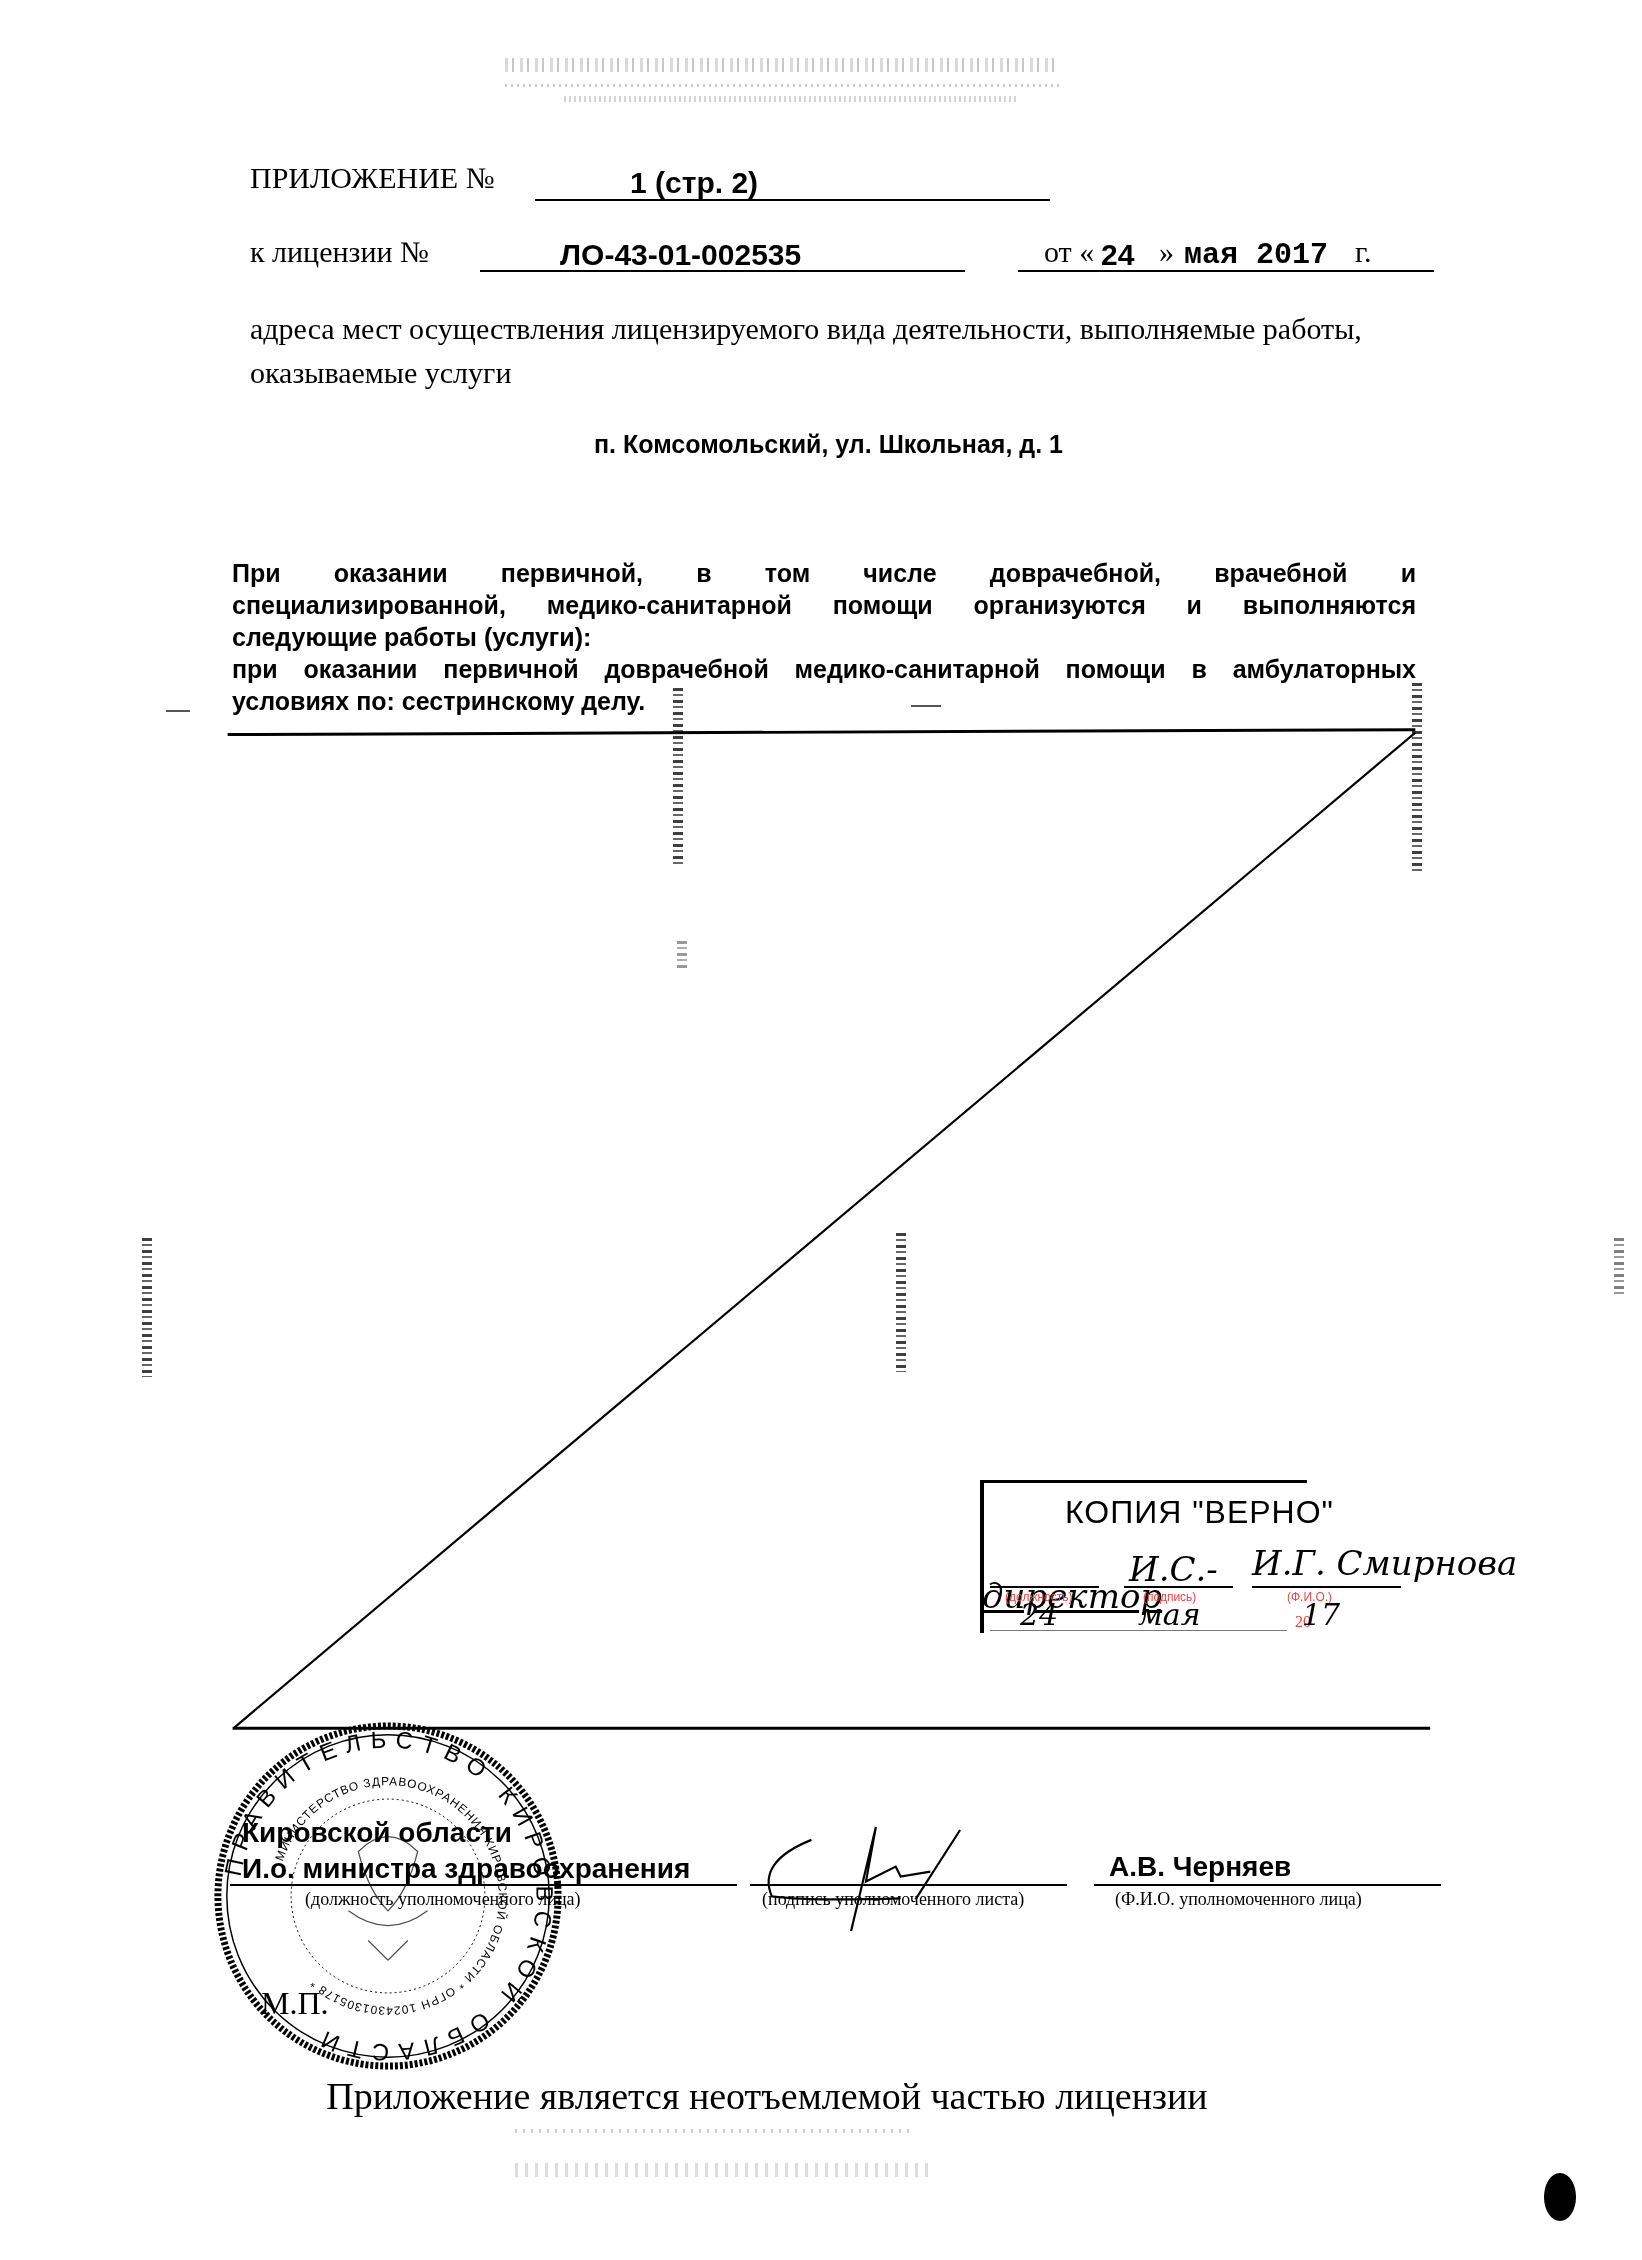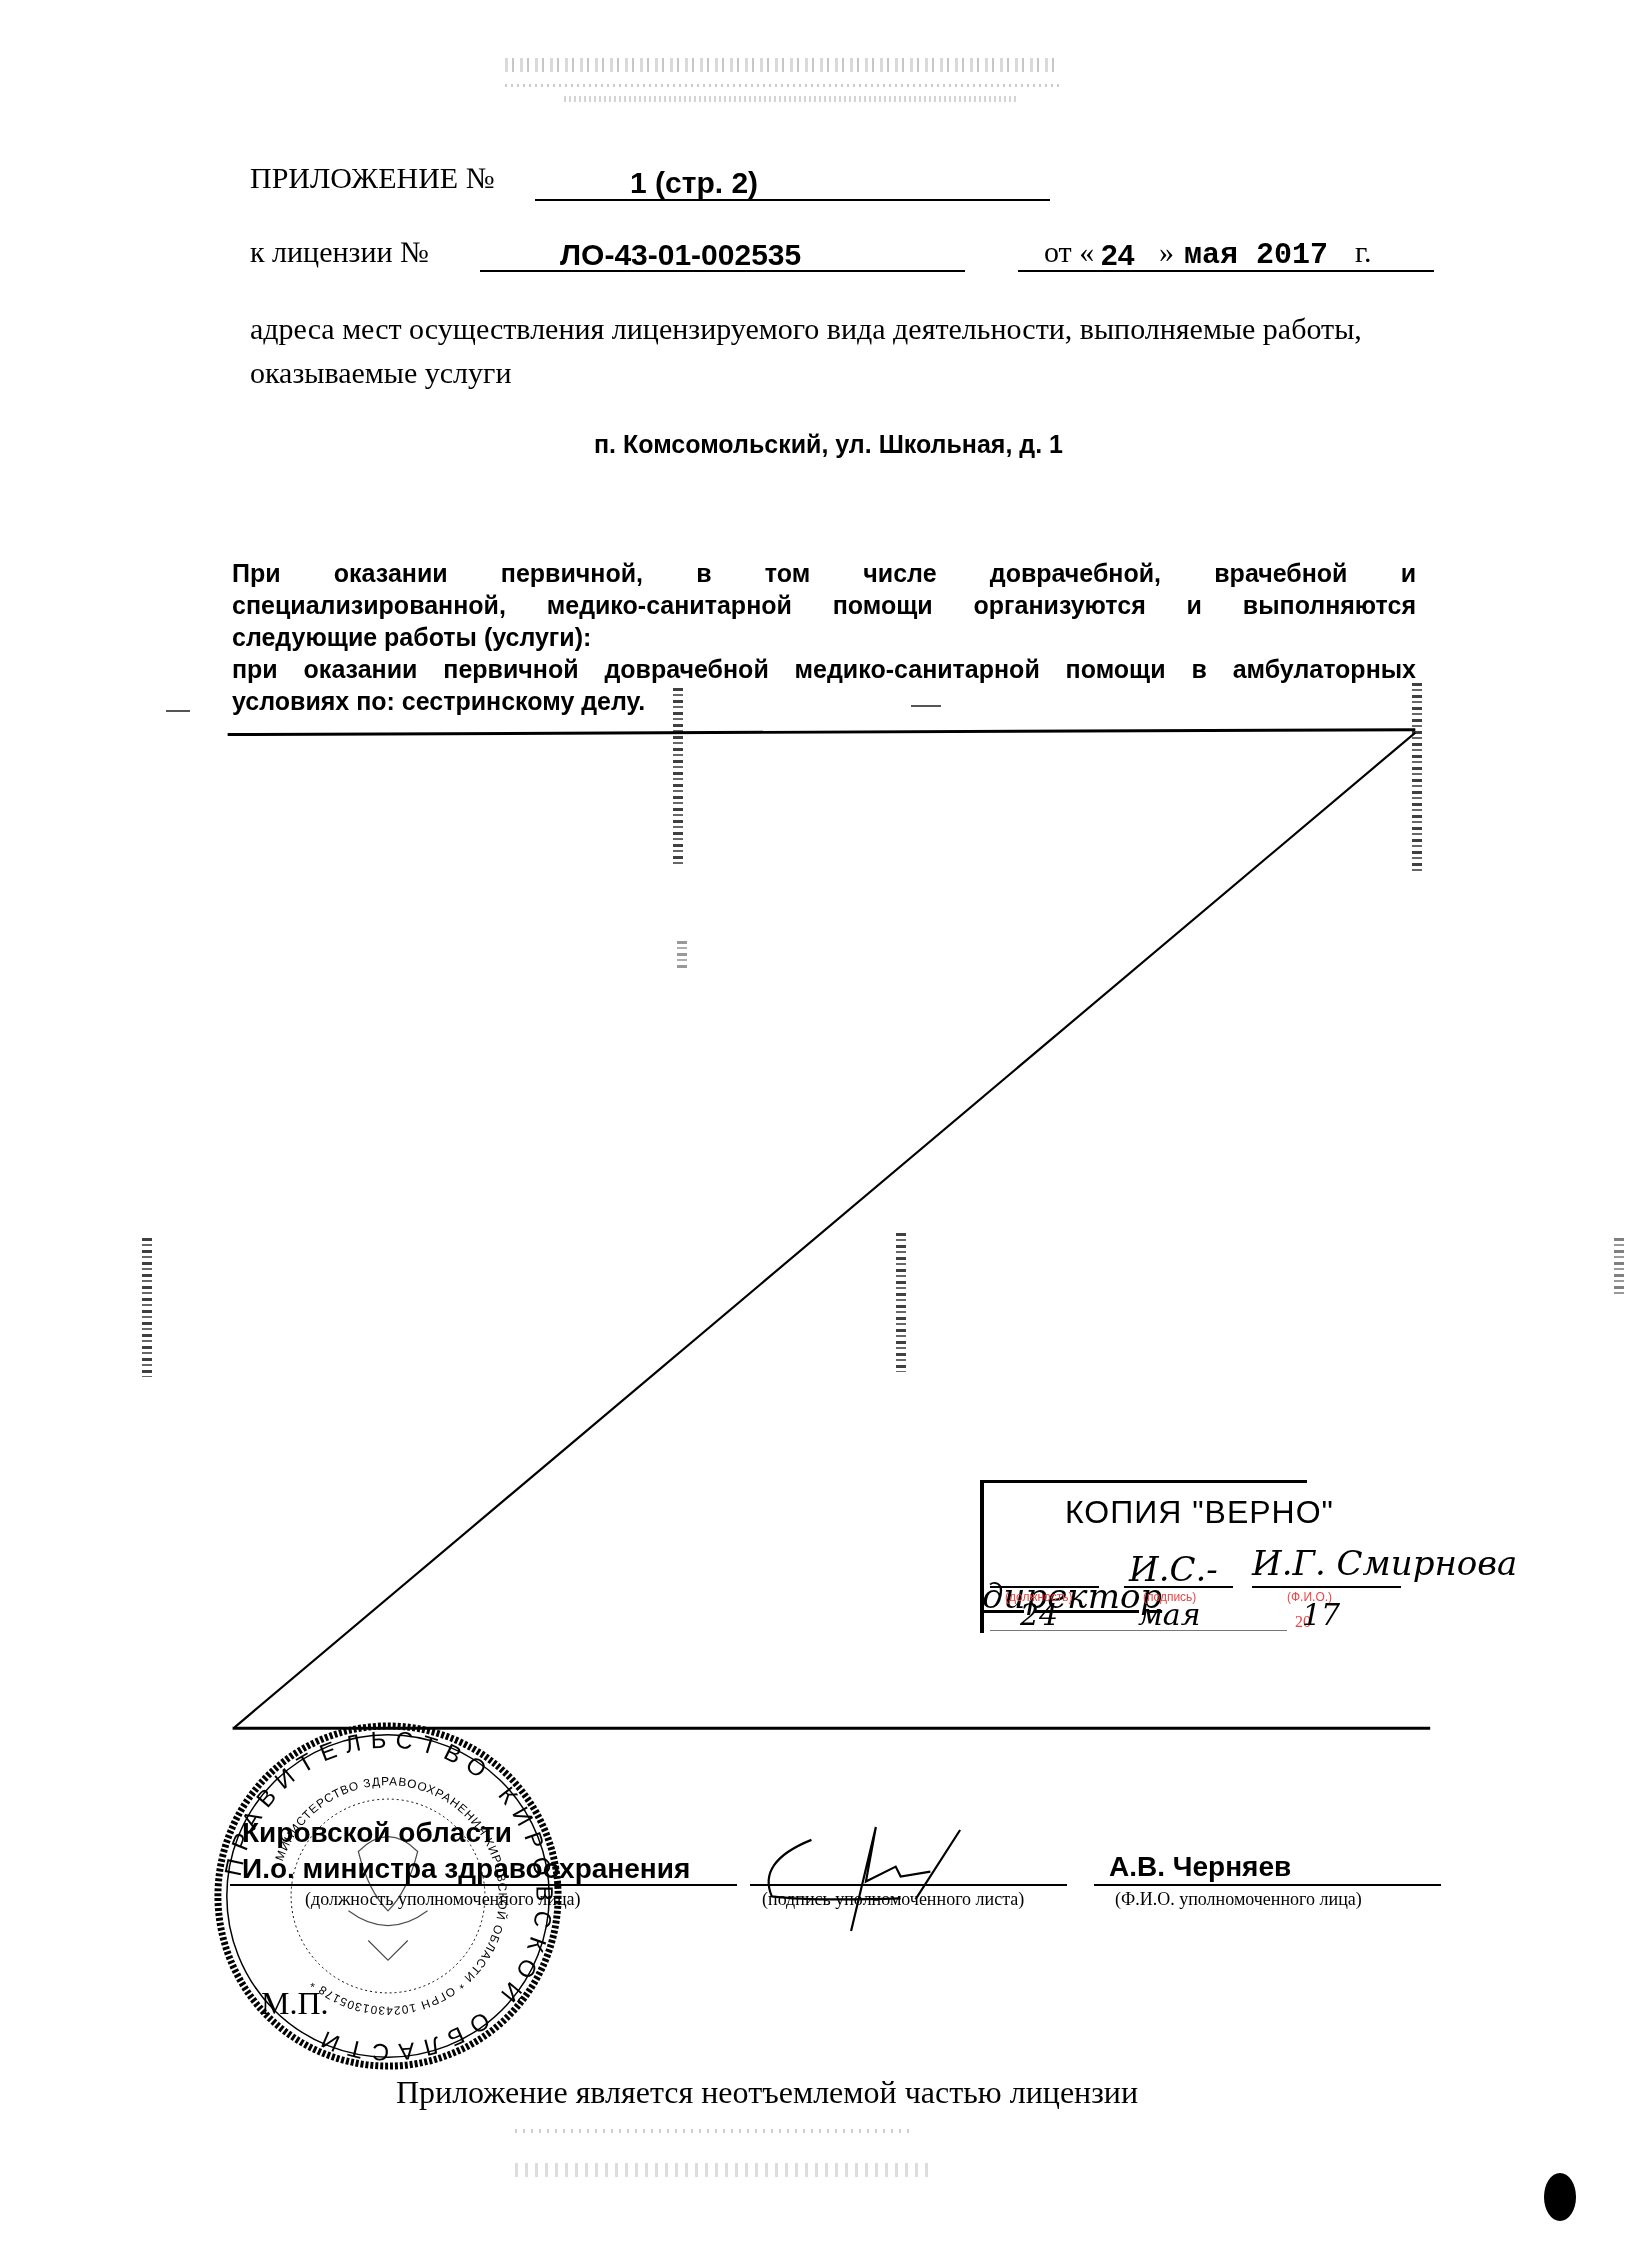--- a/index.html
+++ b/index.html
@@ -37,21 +37,21 @@
   .copy-stamp .frame-left { position:absolute; left:0; top:0; width:4px; height:153px; background:#000; }
   .copy-title { position:absolute; left:85px; top:14px; font-size: 32px; letter-spacing: 1px; white-space: nowrap; }
   .copy-hand { position:absolute; font-family: "DejaVu Serif", serif; font-style: italic; font-size: 34px; white-space: nowrap; }
   .copy-cap { position:absolute; font-size: 12px; color:#ef4444; white-space: nowrap; }
 
   
   .sig-pos { left: 242px; top: 1815px; font-size: 28px; font-weight: bold; line-height: 36px; white-space: nowrap; }
   .sig-caption { font-size: 18px; white-space: nowrap; }
   .sig-name { left: 1109px; top: 1851px; font-size: 28px; font-weight: bold; white-space: nowrap; }
   .mp { left: 243px; top: 1985px; font-size: 32px; }
-  .footer { left: 0; width: 1498px; top: 2074px; text-align: center; font-size: 32px; }
+  .footer { left: 0; width: 1498px; top: 2074px; text-align: center; font-size: 38px; }
 
   .dot { left: 1544px; top: 2173px; width: 32px; height: 48px; background: #000; border-radius: 50%; }
 </style>
 </head>
 <body>
 
 <div class="abs noise-header">
   <div class="r1"></div>
     <div class="r2"></div>
     <div class="r3"></div>

